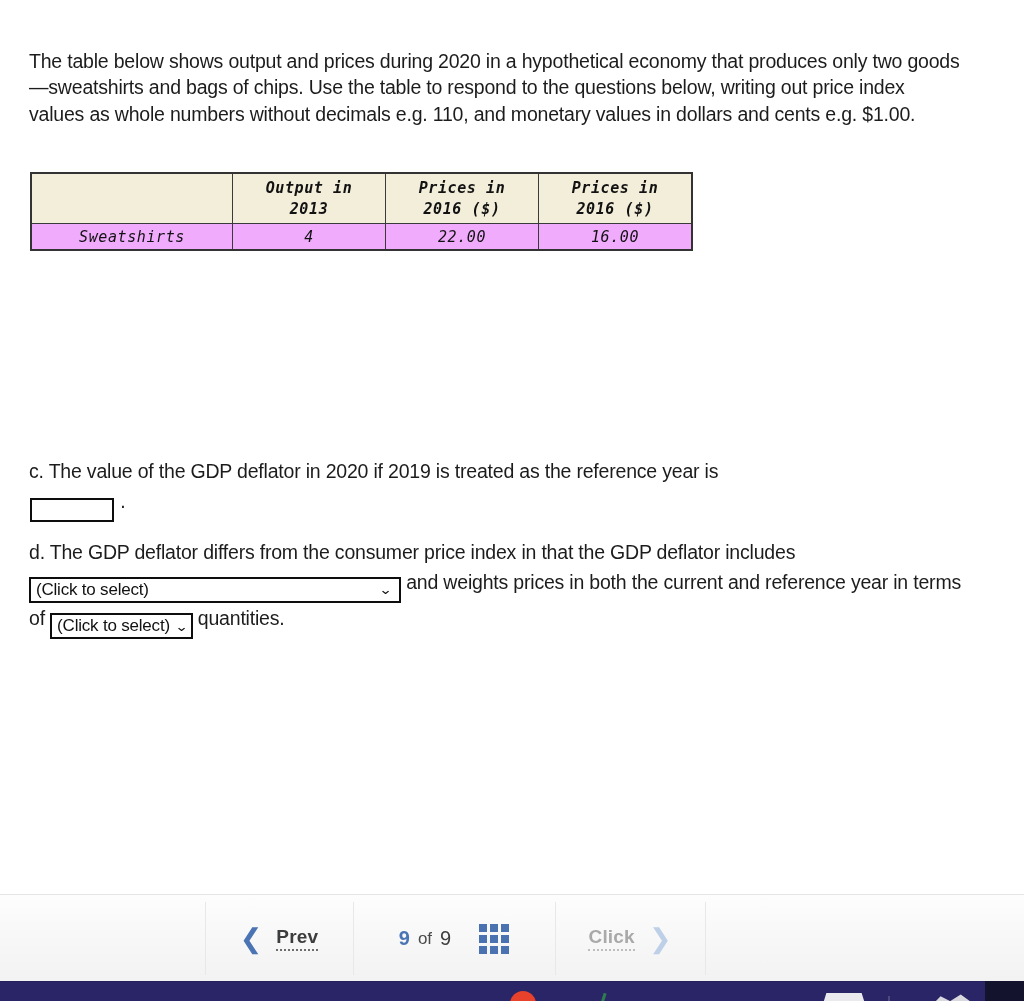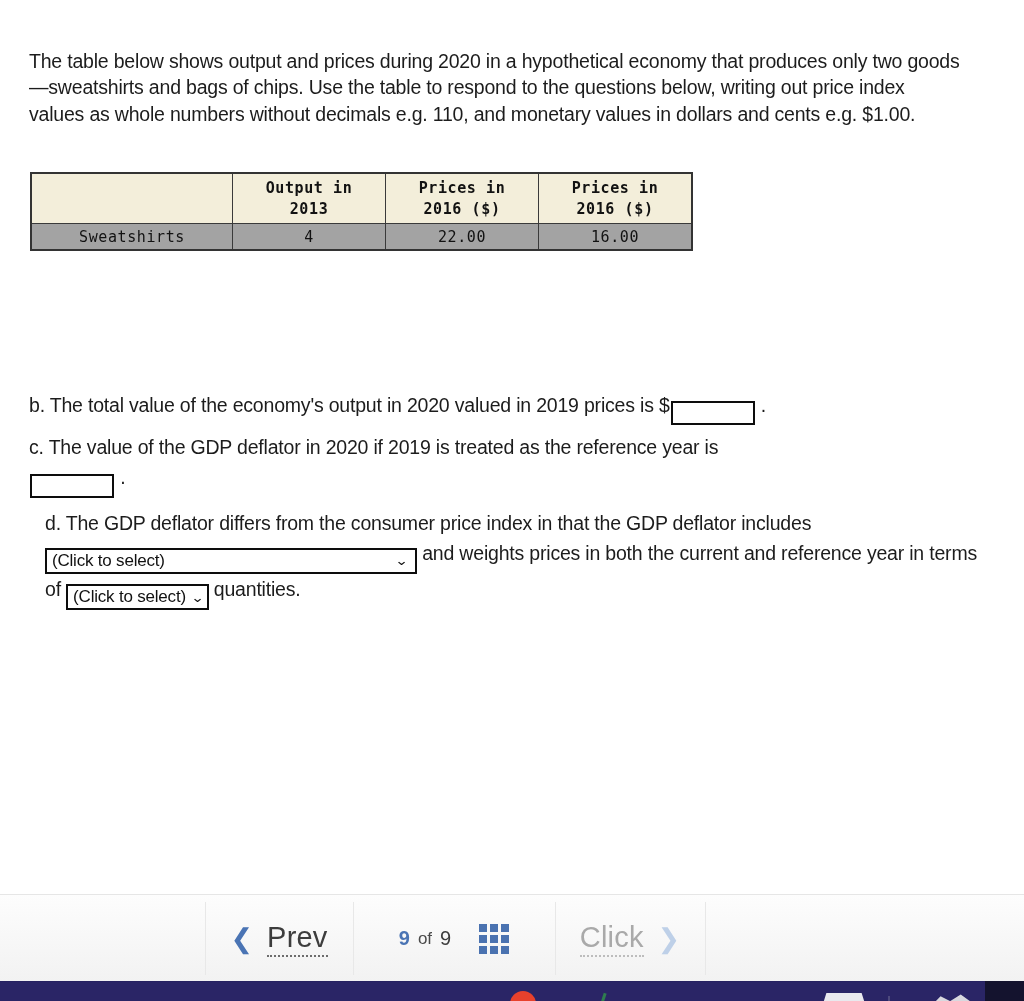--- a/index.html
+++ b/index.html
@@ -48,57 +48,58 @@
     font-family: "DejaVu Sans Mono", "Liberation Mono", monospace;
     font-size: 15px;
     color: #121212;
     border: 2px solid #333333;
   }
   table.econ th, table.econ td {
     border: 1.5px solid #3a3a3a;
     padding: 0;
     text-align: center;
     vertical-align: middle;
+    font-style: italic;
   }
   table.econ thead th {
     background: #f3eeda;
     font-weight: bold;
     height: 49px;
     line-height: 21px;
     letter-spacing: 0.6px;
   }
   table.econ thead th.corner {
     width: 200px;
   }
   table.econ thead th.c-out { width: 152px; }
   table.econ thead th.c-p20 { width: 152px; }
   table.econ thead th.c-p19 { width: 152px; }
   table.econ tbody td {
-    background: #a3a3a3;
+    background: #f0abfc;
     height: 25px;
     letter-spacing: 0.6px;
   }
   table.econ tbody td.rowhead {
     text-align: center;
   }
   .th-l1 { display: block; }
   .th-l2 { display: block; }
 
   
   .q {
     position: absolute;
     font-size: 19.5px;
     line-height: 30px;
     letter-spacing: -0.2px;
     color: #1c1c1c;
   }
   #qa { left: 29px; top: 305px; width: 960px; }
   #qb { left: 29px; top: 390px; width: 960px; }
-  #qc { left: 29px; top: 432px; width: 945px; }
-  #qd { left: 29px; top: 508px; width: 950px; margin-left: 16px; }
+  #qc { left: 29px; top: 456px; width: 945px; }
+  #qd { left: 29px; top: 537px; width: 950px; }
 
   .answer-box {
     display: inline-block;
     width: 84px;
     height: 24px;
     border: 2px solid #0d0d0d;
     background: #ffffff;
     vertical-align: -5px;
     margin: 0 1px;
     box-sizing: border-box;
@@ -177,24 +178,25 @@
 
   .nav-chevron {
     font-size: 27px;
     line-height: 27px;
     font-family: "DejaVu Sans", sans-serif;
   }
   .chev-prev { color: #4a74b4; margin-right: 14px; }
   .chev-next { color: #bed0e8; margin-left: 14px; }
 
   .nav-word {
-    font-size: 29px;
+    font-size: 19px;
     letter-spacing: 0.2px;
     border-bottom: 2px dotted #9a9a9a;
     padding-bottom: 1px;
+    font-weight: bold;
   }
   .word-prev { color: #3d3d3d; border-bottom-color: #6d6d6d; }
   .word-next { color: #a9a9a9; border-bottom-color: #bdbdbd; }
 
   .page-num {
     font-size: 20px;
     font-weight: bold;
     color: #4a74b4;
   }
   .page-of {
@@ -307,23 +309,20 @@
           <td class="rowhead">Sweatshirts</td>
           <td>4</td>
           <td>22.00</td>
           <td>16.00</td>
         </tr>
       </tbody>
     </table>
   </div>
 
 
-  <div class="q" id="qb">
-    <span>b. The total value of the economy's output in 2020 valued in 2019 prices is $</span><input class="answer-box" type="text" value="" style=""> <span>.</span>
-  </div>
 
   <div class="q" id="qc">
     <span>c. The value of the GDP deflator in 2020 if 2019 is treated as the reference year is</span><br><input class="answer-box c-box" type="text" value="" style=""> <span>.</span>
   </div>
 
   <div class="q" id="qd">
     <span>d. The GDP deflator differs from the consumer price index in that the GDP deflator includes</span>
     <span class="dropdown wide"><span class="dd-label">(Click to select)</span><span class="dd-caret">⌄</span></span>
     <span>and weights prices in both the current and reference year in terms of</span>
     <span class="dropdown"><span class="dd-label">(Click to select)</span><span class="dd-caret">⌄</span></span>

